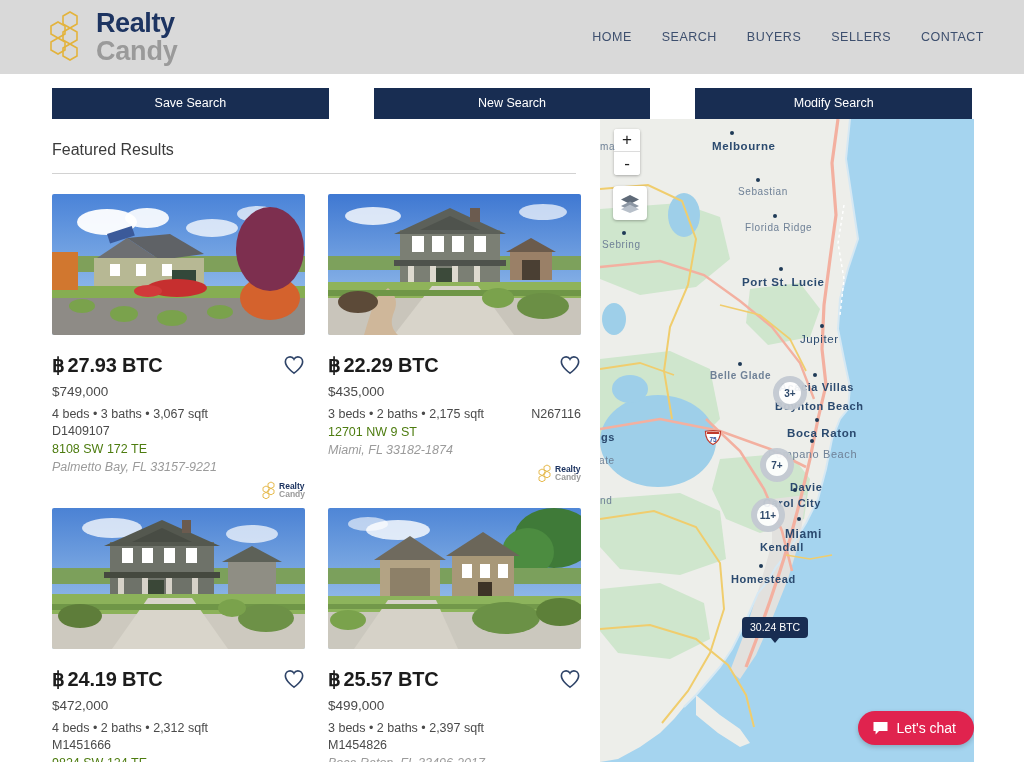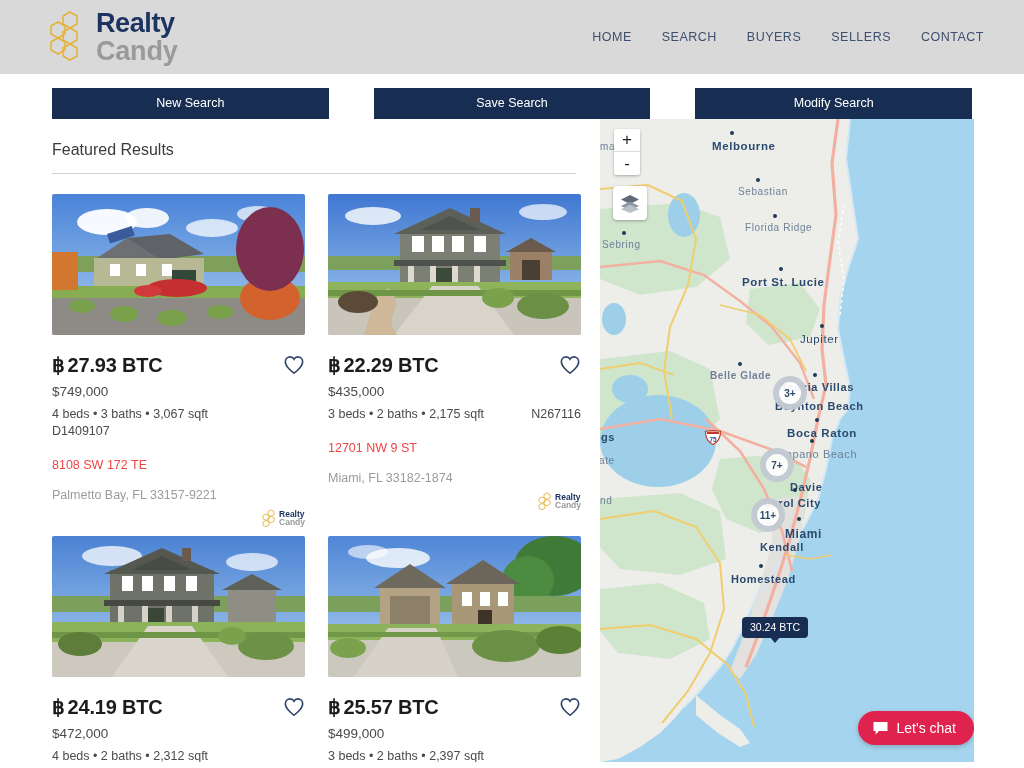--- a/index.html
+++ b/index.html
@@ -94,22 +94,22 @@
   .heart { width: 22px; height: 20px; cursor: pointer; flex: none; }
   .card-usd {
     font-size: 13.5px; color: #4a4a4a; margin-top: 7px;
   }
   .card-specs-row {
     display: flex; justify-content: space-between;
     font-size: 12.5px; color: #4a4a4a; margin-top: 8px;
     white-space: nowrap;
   }
   .card-mls { font-size: 12.5px; color: #4a4a4a; margin-top: 3px; }
-  .card-addr { font-size: 12.5px; color: #ef4444; margin-top: 20px; }
-  .card-city { font-size: 12.5px; color: #9b9b9b; margin-top: 16px; }
+  .card-addr { font-size: 12.5px; color: #4d7c0f; margin-top: 4px; }
+  .card-city { font-size: 12.5px; color: #9b9b9b; margin-top: 4px; font-style: italic; }
   .card-wm {
     display: flex; align-items: center; gap: 3px;
     justify-content: flex-end; margin-top: 6px; height: 20px;
   }
   .wm-mark { width: 14px; height: 18px; }
   .wm-text { line-height: 1.0; }
   .wm-top { font-size: 8.5px; font-weight: bold; color: #1d3461; display: block; }
   .wm-bot { font-size: 8.5px; font-weight: bold; color: #9a9a9a; display: block; }
 
   
@@ -220,22 +220,22 @@
   <nav class="nav">
     <span class="nav-item">HOME</span>
     <span class="nav-item">SEARCH</span>
     <span class="nav-item">BUYERS</span>
     <span class="nav-item">SELLERS</span>
     <span class="nav-item">CONTACT</span>
   </nav>
 </div>
 
 <div class="actions">
+  <button class="action-btn">Save Search</button>
   <button class="action-btn">New Search</button>
-  <button class="action-btn">Save Search</button>
   <button class="action-btn">Modify Search</button>
 </div>
 
 <div class="content">
 
   <div class="results-pane">
     <div class="results-title">Featured Results</div>
     <div class="results-rule"></div>
 
     <div class="cards">

